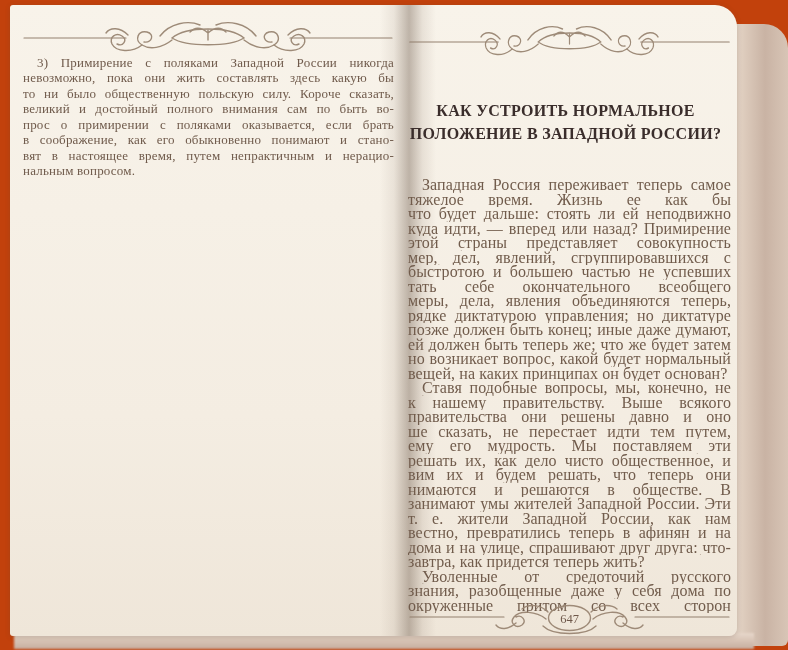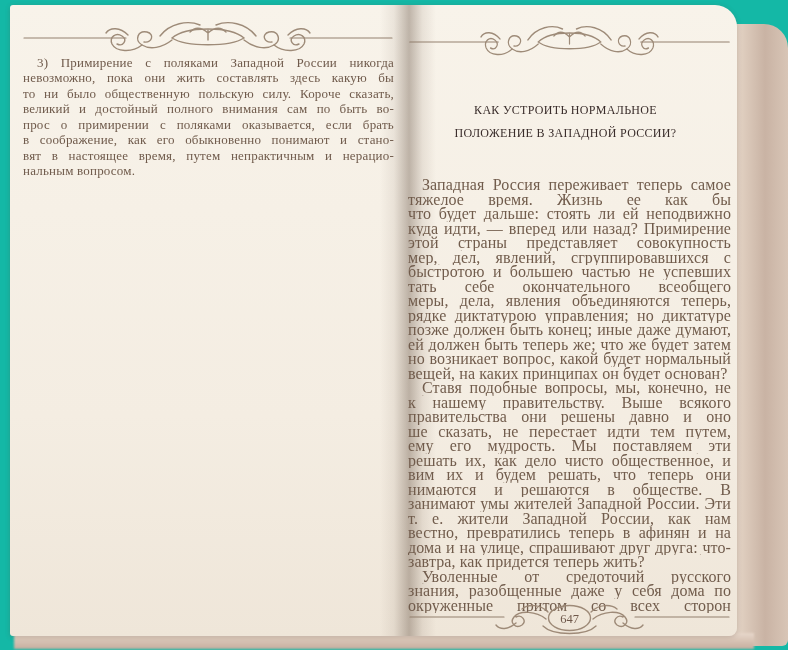--- a/index.html
+++ b/index.html
@@ -1,18 +1,18 @@
 <!DOCTYPE html>
 <html><head>
 <meta charset="utf-8">
 <style>
   html, body { margin: 0; padding: 0; background: #fdfdfc; }
   .scene {
     position: relative; width: 788px; height: 650px;
-    background: #14b8a6; overflow: hidden;
+    background: #c2410c; overflow: hidden;
     font-family: "Liberation Serif", "DejaVu Serif", serif;
   }
 
   
   .fore-edge {
     position: absolute; top: 24px; right: 0; width: 72px; height: 622px;
     background: linear-gradient(to right, #f4ebe0 0%, #e0cfc0 35%, #c9b3a4 68%, #d8c5b6 100%);
     border-top-right-radius: 24px; border-bottom-right-radius: 6px;
     z-index: 1;
   }
@@ -54,21 +54,21 @@
   }
   .left-paragraph .text-line {
     font-size: 13px; line-height: 15.45px; height: 15.45px;
     color: #6f5a4b; letter-spacing: 0.2px;
   }
 
   .right-heading {
     position: absolute; left: 390px; top: 94px; width: 331px; z-index: 4;
   }
   .right-heading .text-line {
-    font-size: 12px; font-weight: normal; line-height: 23px; height: 23px;
+    font-size: 16px; font-weight: bold; line-height: 23px; height: 23px;
     color: #3a2d2b; letter-spacing: 0.3px;
     text-align: center; text-align-last: center !important;
   }
 
   .right-body {
     position: absolute; left: 398px; top: 173px; width: 323px; z-index: 4;
   }
   .right-body .text-line {
     font-size: 16px; line-height: 14.5px; height: 14.5px;
     color: #715c4c; letter-spacing: 0.1px;

